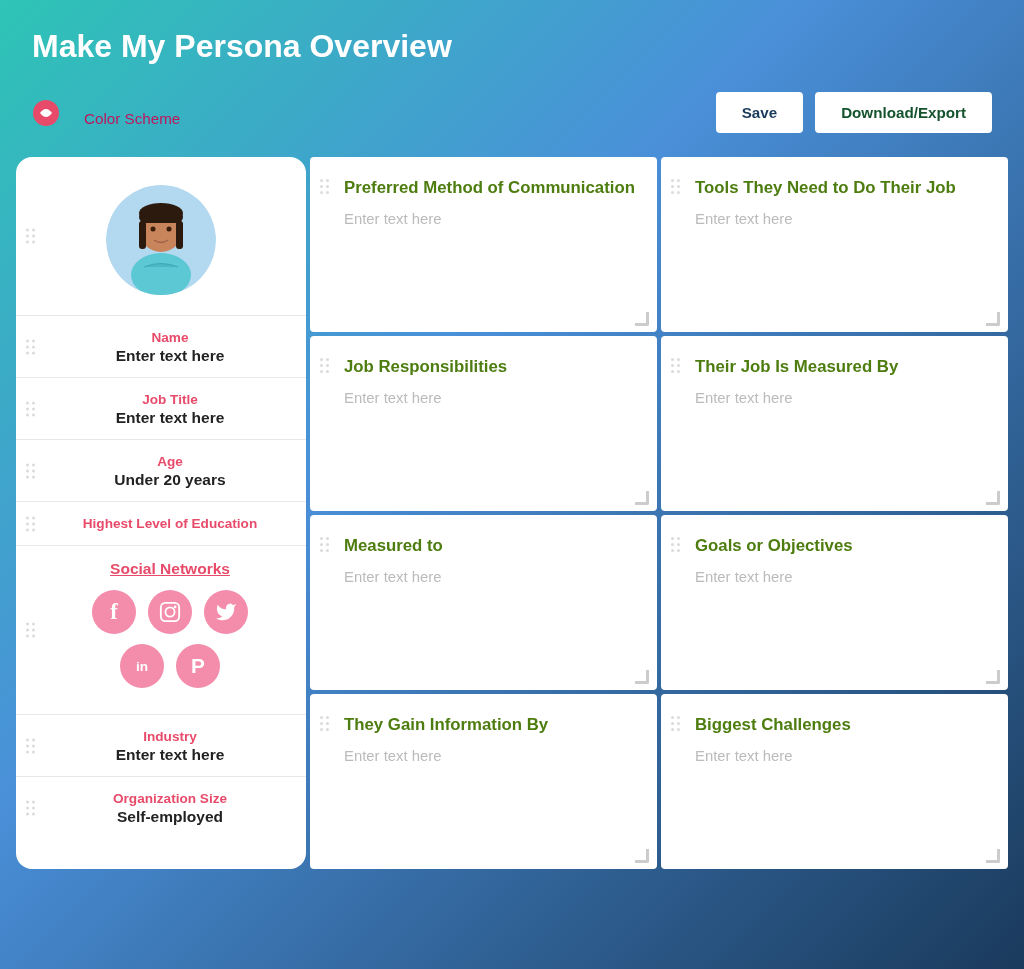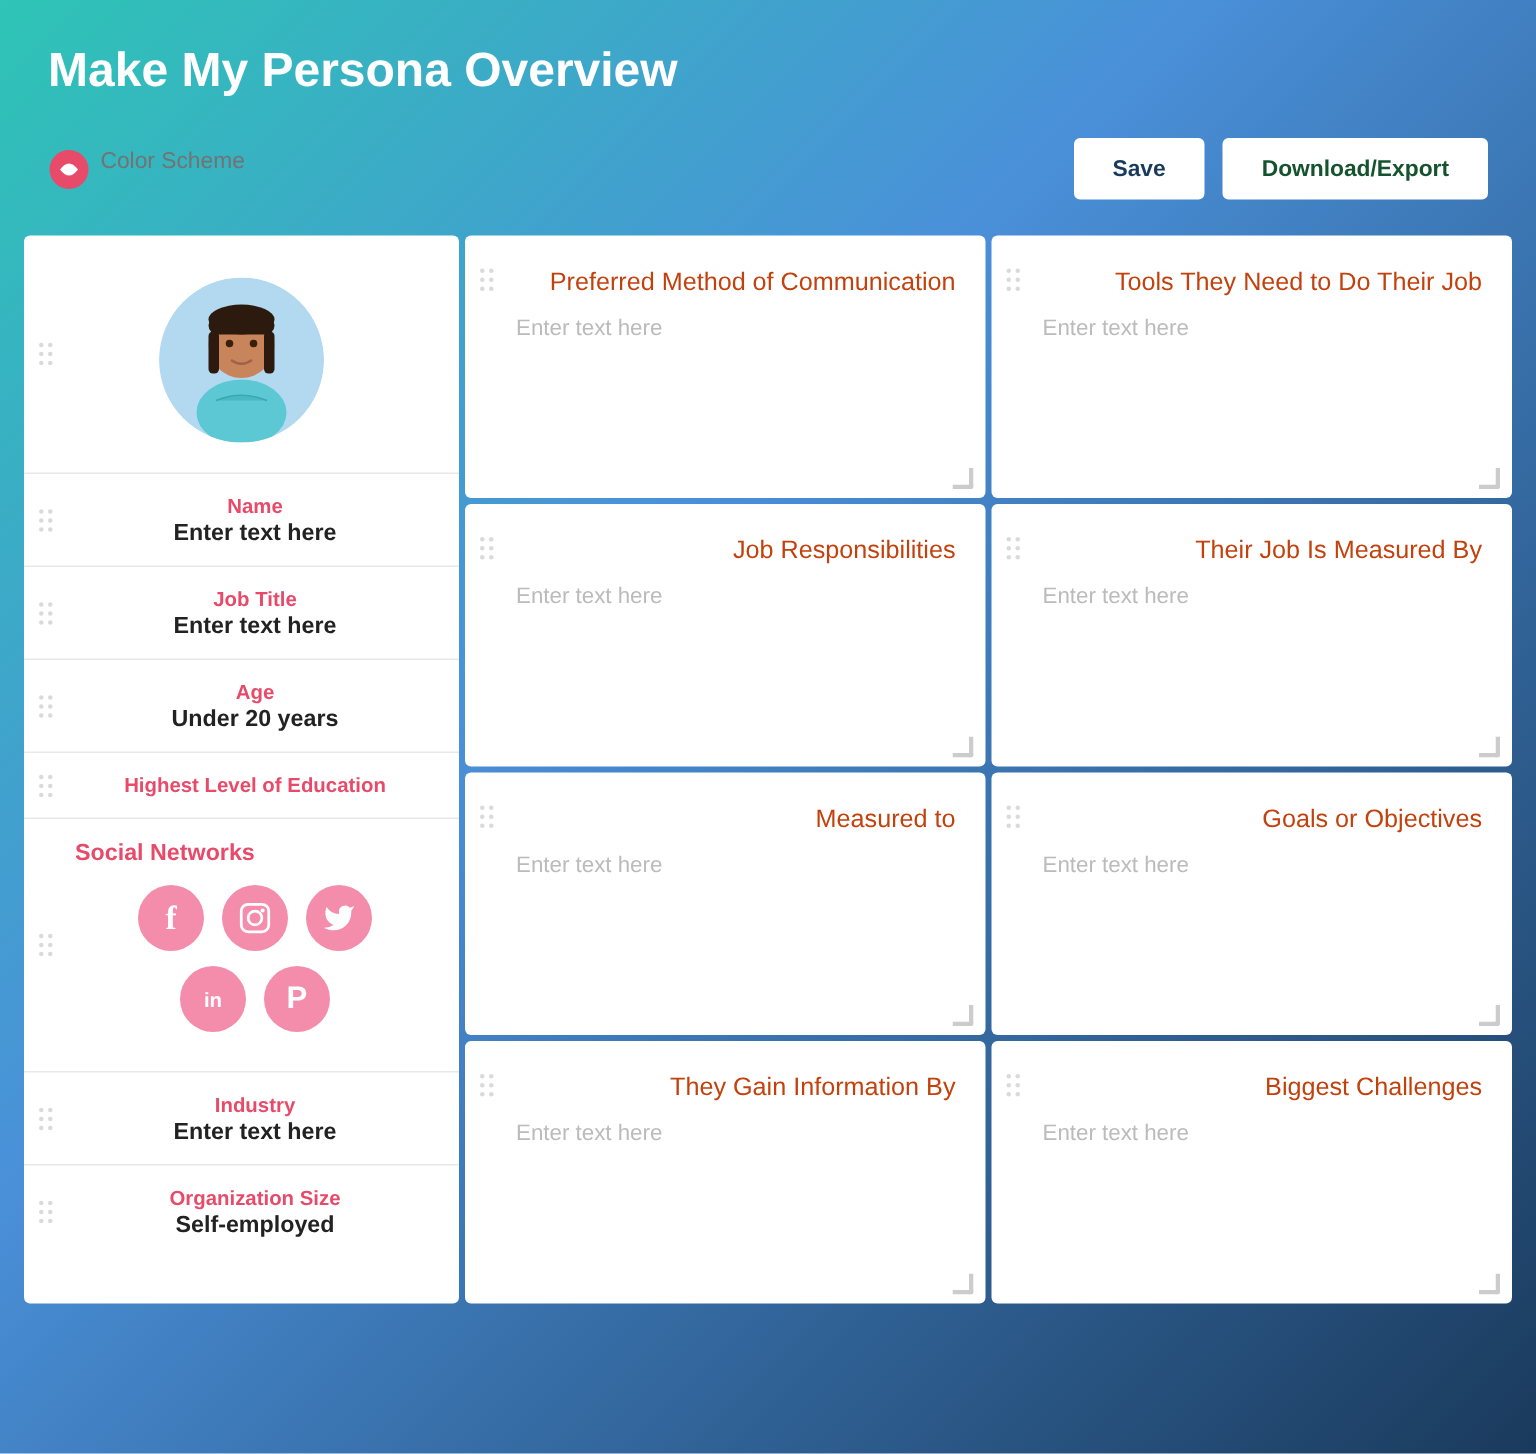--- a/index.html
+++ b/index.html
@@ -18,23 +18,23 @@
       font-weight: 700;
       margin-bottom: 27px;
     }
     .header-controls {
       display: flex;
       align-items: center;
       justify-content: space-between;
     }
     .color-scheme {
       display: flex;
-      align-items: flex-start;
-      gap: 7px;
-      color: #737373;
+      align-items: flex-end;
+      gap: 24px;
+      color: #be185d;
       font-size: 0.95rem;
       cursor: pointer;
     }
     .color-scheme-icon {
       width: 28px;
       height: 28px;
     }
     .header-buttons {
       display: flex;
       gap: 12px;
@@ -61,21 +61,21 @@
     .main-content {
       display: flex;
       padding: 0 16px 16px 16px;
       gap: 0;
       margin-top: 8px;
     }
     .left-panel {
       width: 290px;
       min-width: 290px;
       background: #fff;
-      border-radius: 4px;
+      border-radius: 16px;
       display: flex;
       flex-direction: column;
       margin-right: 4px;
     }
     .avatar-section {
       display: flex;
       justify-content: center;
       align-items: center;
       padding: 28px 0 20px 0;
       border-bottom: 1px solid #e8e8e8;
@@ -139,21 +139,23 @@
     }
     .social-section {
       padding: 14px 16px 16px 34px;
       border-bottom: 1px solid #e8e8e8;
       position: relative;
     }
     .social-label {
       color: #e84b6a;
       font-size: 0.97rem;
       font-weight: 700;
+      text-align: center;
       margin-bottom: 12px;
+      text-decoration: underline;
     }
     .social-icons-row {
       display: flex;
       justify-content: center;
       gap: 12px;
       margin-bottom: 10px;
     }
     .social-icon-circle {
       width: 44px;
       height: 44px;
@@ -179,26 +181,25 @@
       padding: 20px 20px 30px 34px;
       position: relative;
       min-height: 175px;
     }
     .card .drag-handle {
       left: 10px;
       top: 22px;
       transform: none;
     }
     .card-title {
-      color: #c2410c;
+      color: #4d7c0f;
       font-size: 1.05rem;
-      font-weight: 400;
+      font-weight: 700;
       margin-bottom: 12px;
       line-height: 1.3;
-      text-align: right;
     }
     .card-text {
       color: #bbb;
       font-size: 0.93rem;
     }
     .corner-mark {
       position: absolute;
       bottom: 6px;
       right: 8px;
       width: 14px;

